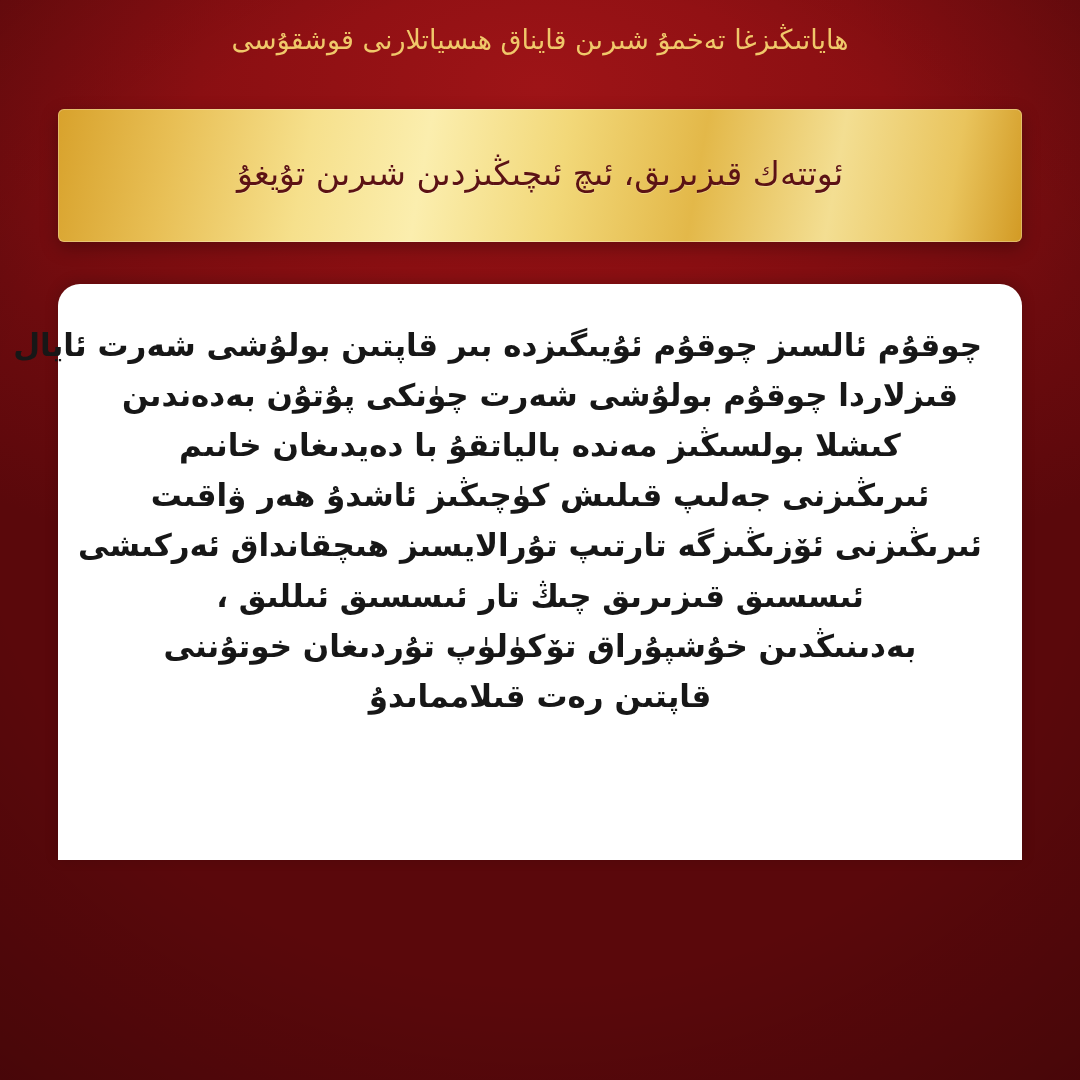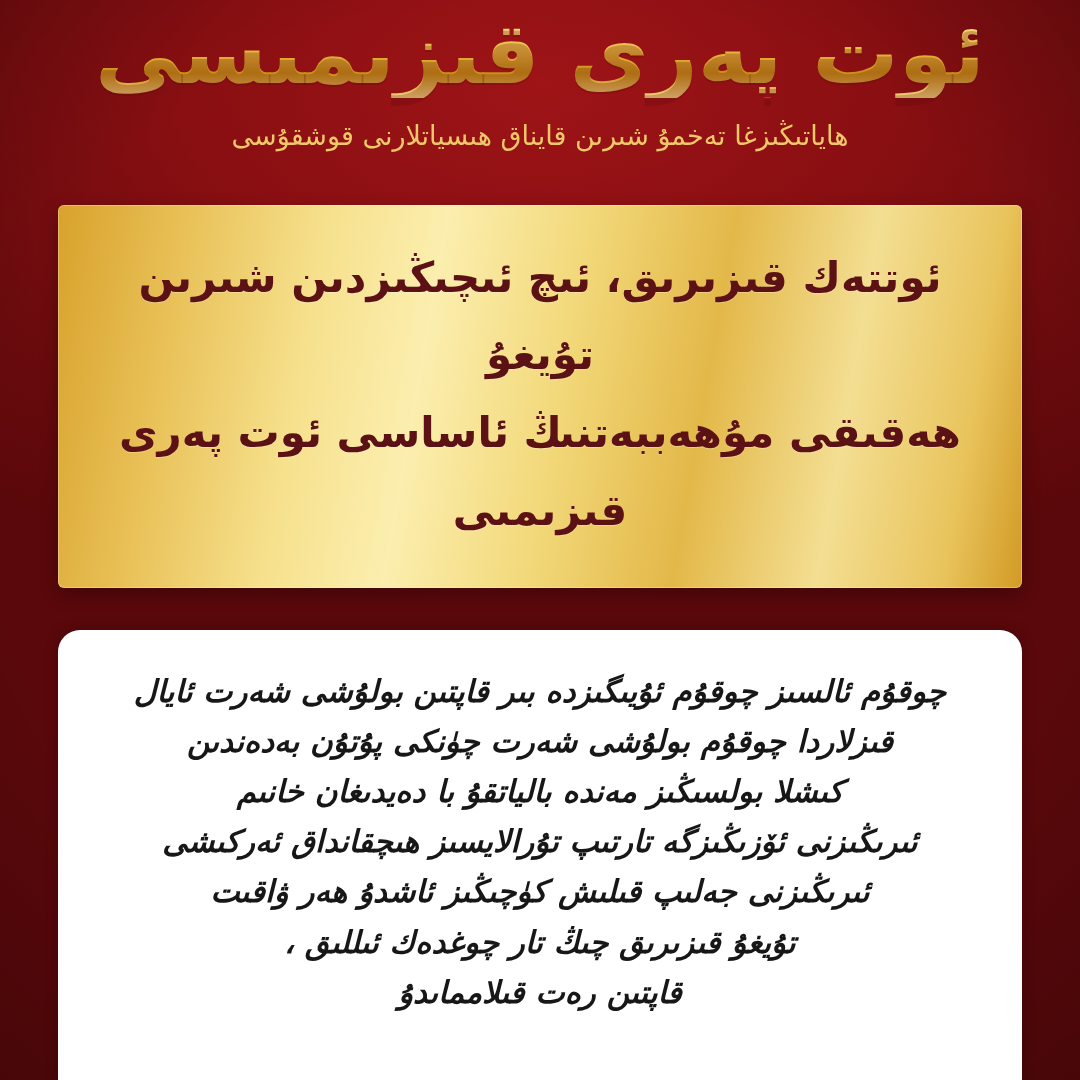--- a/index.html
+++ b/index.html
@@ -82,66 +82,64 @@
         #e3b849 66%,
         #f3de92 80%,
         #e9c45d 92%,
         #d29a24 100%);
     box-shadow: 0 6px 18px rgba(0,0,0,0.28), inset 0 0 0 1px rgba(255,255,255,0.28);
     text-align: center;
   }
   .gold-line {
     direction: rtl;
     color: #5c1214;
-    font-weight: 700;
-    font-size: 42px;
+    font-weight: 400;
+    font-size: 33px;
     line-height: 1.85;
     text-shadow: 0 1px 0 rgba(255,255,255,0.25);
   }
 
   
   .body-card {
     position: relative;
     z-index: 2;
     margin: 42px 58px 0 58px;
     background: #ffffff;
     border-radius: 22px 22px 0 0;
     padding: 36px 40px 20px 40px;
     min-height: 520px;
     box-shadow: 0 -2px 14px rgba(0,0,0,0.18);
-    font-style: italic;
   }
   .body-line {
     direction: rtl;
     text-align: center;
     color: #171717;
     font-weight: 700;
     font-size: 31px;
     line-height: 1.62;
     white-space: nowrap;
   }
 </style>
 </head>
 <body>
 
 <div class="poster">
 
   <div class="header">
-    <h1 class="headline">ئوت پەرى قىزىمىسى</h1>
     <p class="subhead">ھاياتىڭىزغا تەخمۇ شىرىن قايناق ھىسياتلارنى قوشقۇسى</p>
   </div>
 
   <div class="gold-panel">
     <div class="gold-line">ئوتتەك قىزىرىق، ئىچ ئىچىڭىزدىن شىرىن تۇيغۇ</div>
-    <div class="gold-line">ھەقىقى مۇھەببەتنىڭ ئاساسى ئوت پەرى قىزىمىى</div>
   </div>
 
   <div class="body-card">
     <div class="body-line">چوقۇم ئالسىز چوقۇم ئۇيىگىزده بىر قاپتىن بولۇشى شەرت ئايال</div>
     <div class="body-line">قىزلاردا    چوقۇم بولۇشى شەرت    چۈنكى  پۇتۇن بەدەندىن</div>
     <div class="body-line">كىشلا بولسىڭىز    مەندە بالياتقۇ با   دەيدىغان   خانىم</div>
+    <div class="body-line">ئىرىڭىزنى  جەلىپ قىلىش  كۈچىڭىز  ئاشدۇ    ھەر ۋاقىت</div>
     <div class="body-line">ئىرىڭىزنى ئۆزىڭىزگە تارتىپ تۇرالايسىز   ھىچقانداق ئەركىشى</div>
-    <div class="body-line">ئىرىڭىزنى  جەلىپ قىلىش  كۈچىڭىز  ئاشدۇ    ھەر ۋاقىت</div>
-    <div class="body-line">تۇيغۇ  قىزىرىق   چىڭ تار     چوغدەك ئىللىق        ،</div>
+    <div class="body-line">ئىسسىق  قىزىرىق   چىڭ تار     ئىسسىق ئىللىق        ،</div>
+    <div class="body-line">بەدىنىڭدىن  خۇشپۇراق  تۆكۈلۈپ تۇردىغان  خوتۇننى</div>
     <div class="body-line">قاپتىن رەت   قىلامماىدۇ</div>
   </div>
 
 </div>
 
 </body></html>

